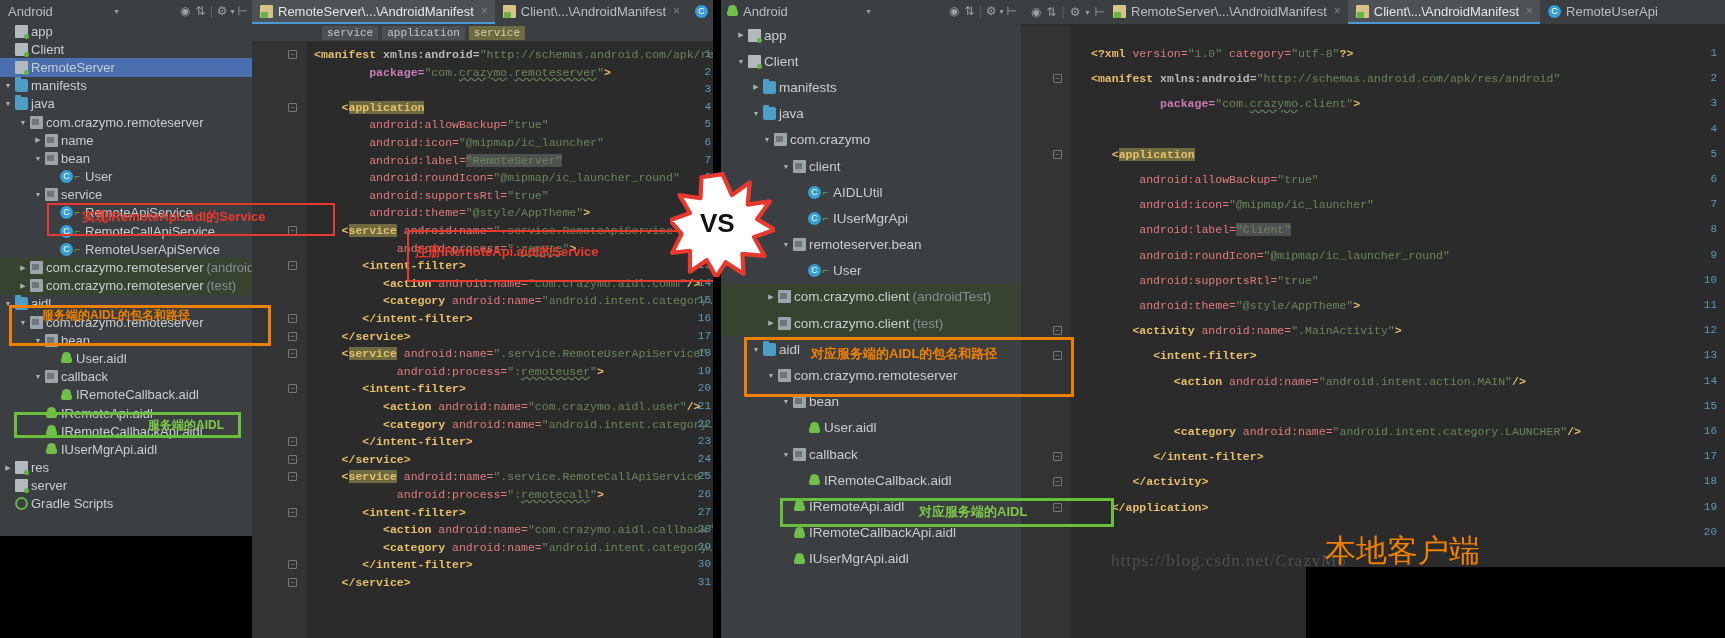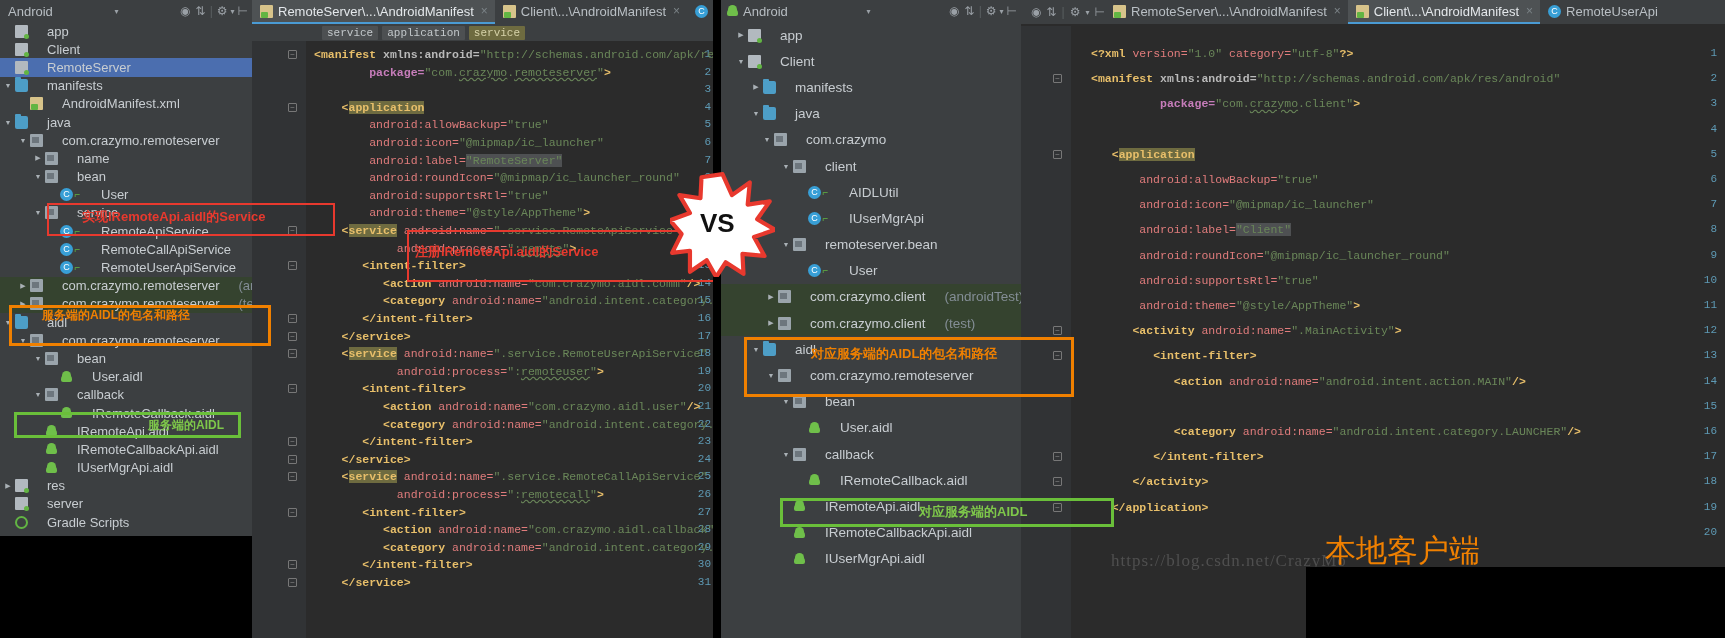--- a/index.html
+++ b/index.html
@@ -14,21 +14,21 @@
   .toolwin-head .spacer{flex:1 1 auto;}
   .icn{display:inline-block;color:#9aa0a6;font-size:12px;line-height:1;}
   .caret{font-size:8px;color:#9aa0a6;}
 
   .tree{background:#3c3f41;color:#c8cdd1;font-size:13px;user-select:none;}
   .row{display:flex;align-items:center;height:18.2px;white-space:nowrap;padding-left:2px;}
   .row.sel{background:#4b6eaf;}
   .row.green{background:#35432f;}
   .arrow{width:12px;flex:0 0 12px;text-align:center;font-size:7px;color:#a9b0b5;}
   .arrow.none{visibility:hidden;}
-  .lbl{margin-left:19px;text-align:right;}
+  .lbl{margin-left:3px;text-align:right;}
   .muted{color:#848e96;}
 
   
   .ic{width:13px;height:13px;flex:0 0 13px;position:relative;margin-left:1px;}
   .ic-module{background:#b2b9bf;border-radius:1px;}
   .ic-module:after{content:"";position:absolute;right:-1px;bottom:-1px;width:5px;height:5px;
      background:#62b543;border-radius:50%;}
   .ic-folder{background:#4d9ec7;border-radius:1px 2px 2px 2px;}
   .ic-folder:before{content:"";position:absolute;left:0;top:-2px;width:6px;height:3px;background:#4d9ec7;border-radius:1px;}
   .ic-pkg{background:#9aa4ab;border-radius:1px;}
@@ -120,25 +120,20 @@
         </div>
         <div class="row sel" style="height: 18.2px; padding-left: 2px;">
           <span class="arrow none">▶</span>
           <span class="ic ic-module"></span>
           <span class="lbl">RemoteServer</span>
         </div>
         <div class="row" style="height: 18.2px; padding-left: 2px;">
           <span class="arrow">▼</span>
           <span class="ic ic-folder"></span>
           <span class="lbl">manifests</span>
-        </div>
-        <div class="row" style="height: 18.2px; padding-left: 17px;">
-          <span class="arrow none">▶</span>
-          <span class="ic ic-xml"></span>
-          <span class="lbl">AndroidManifest.xml</span>
         </div>
         <div class="row" style="height: 18.2px; padding-left: 2px;">
           <span class="arrow">▼</span>
           <span class="ic ic-folder"></span>
           <span class="lbl">java</span>
         </div>
         <div class="row" style="height: 18.2px; padding-left: 17px;">
           <span class="arrow">▼</span>
           <span class="ic ic-pkg"></span>
           <span class="lbl">com.crazymo.remoteserver</span>

